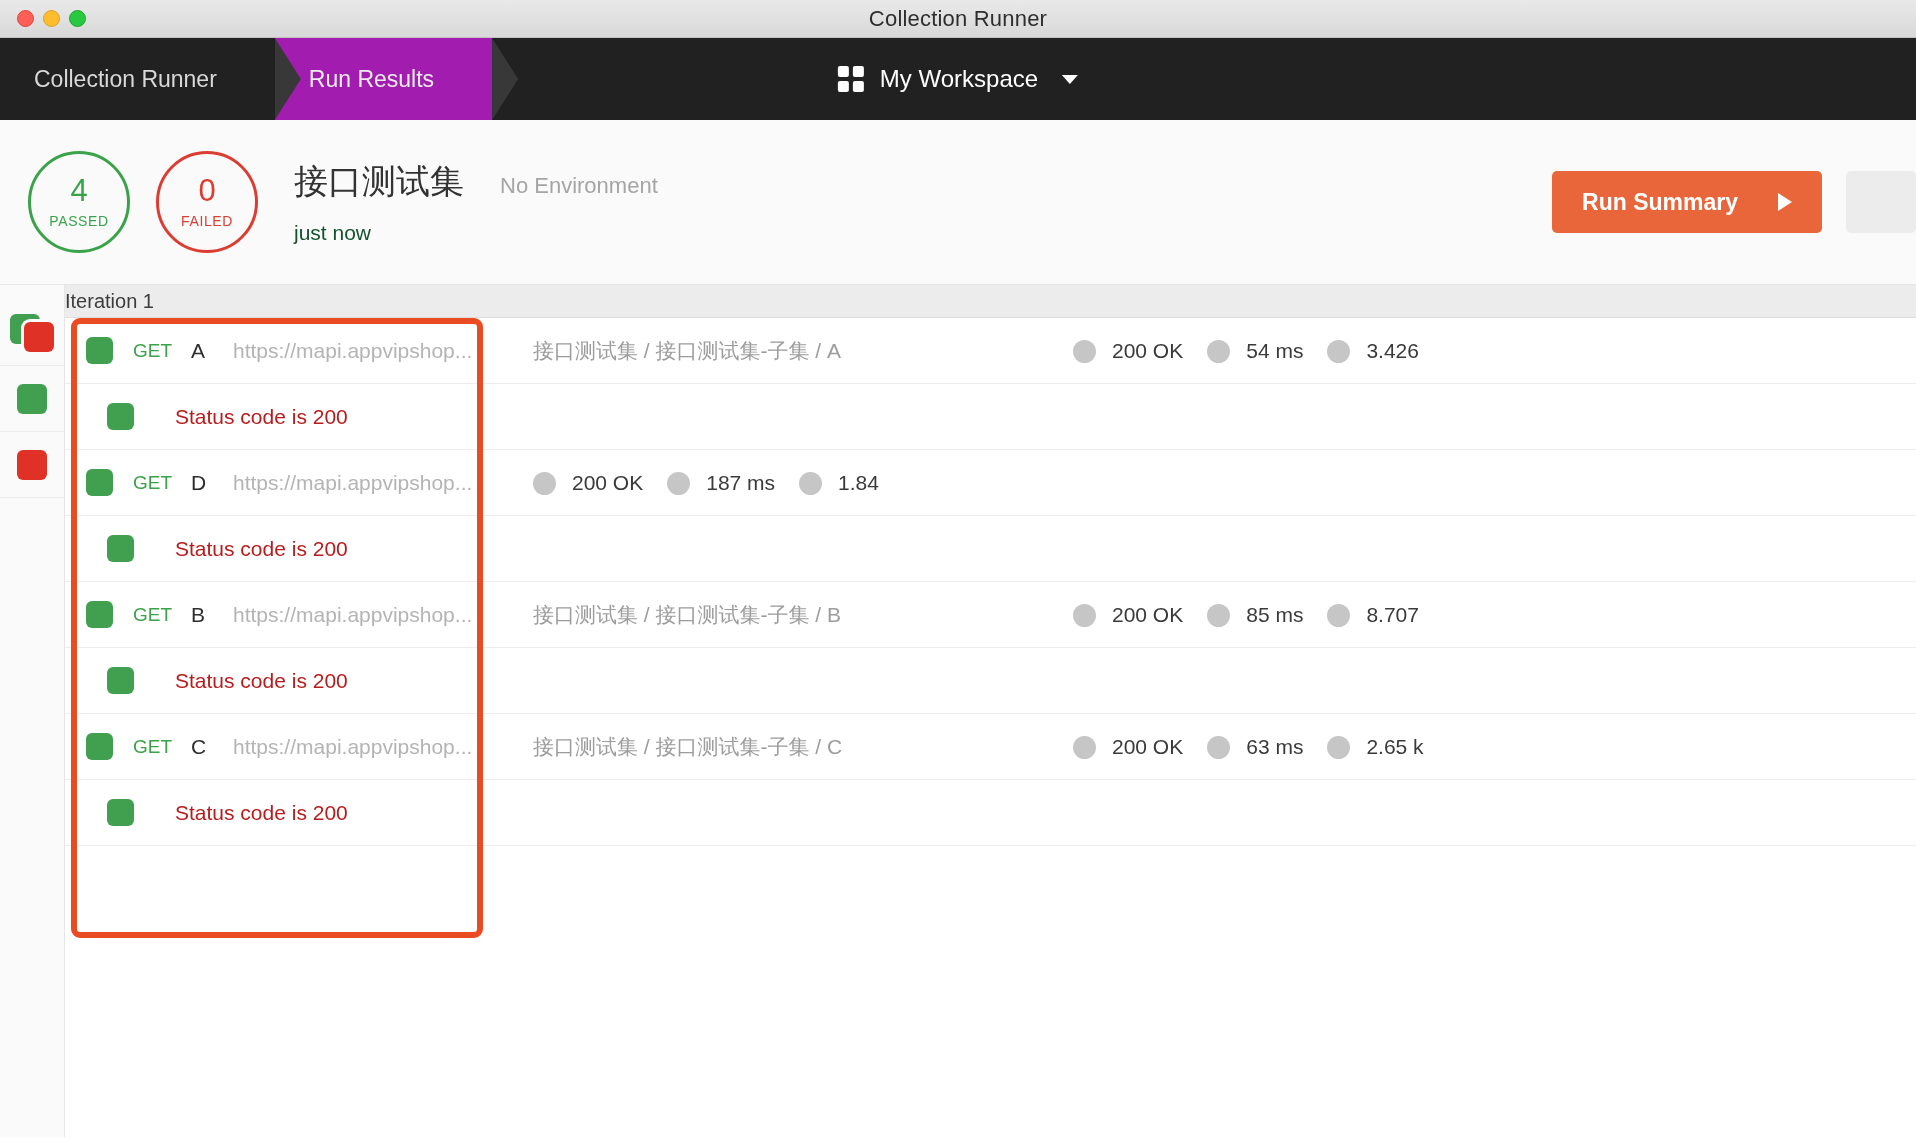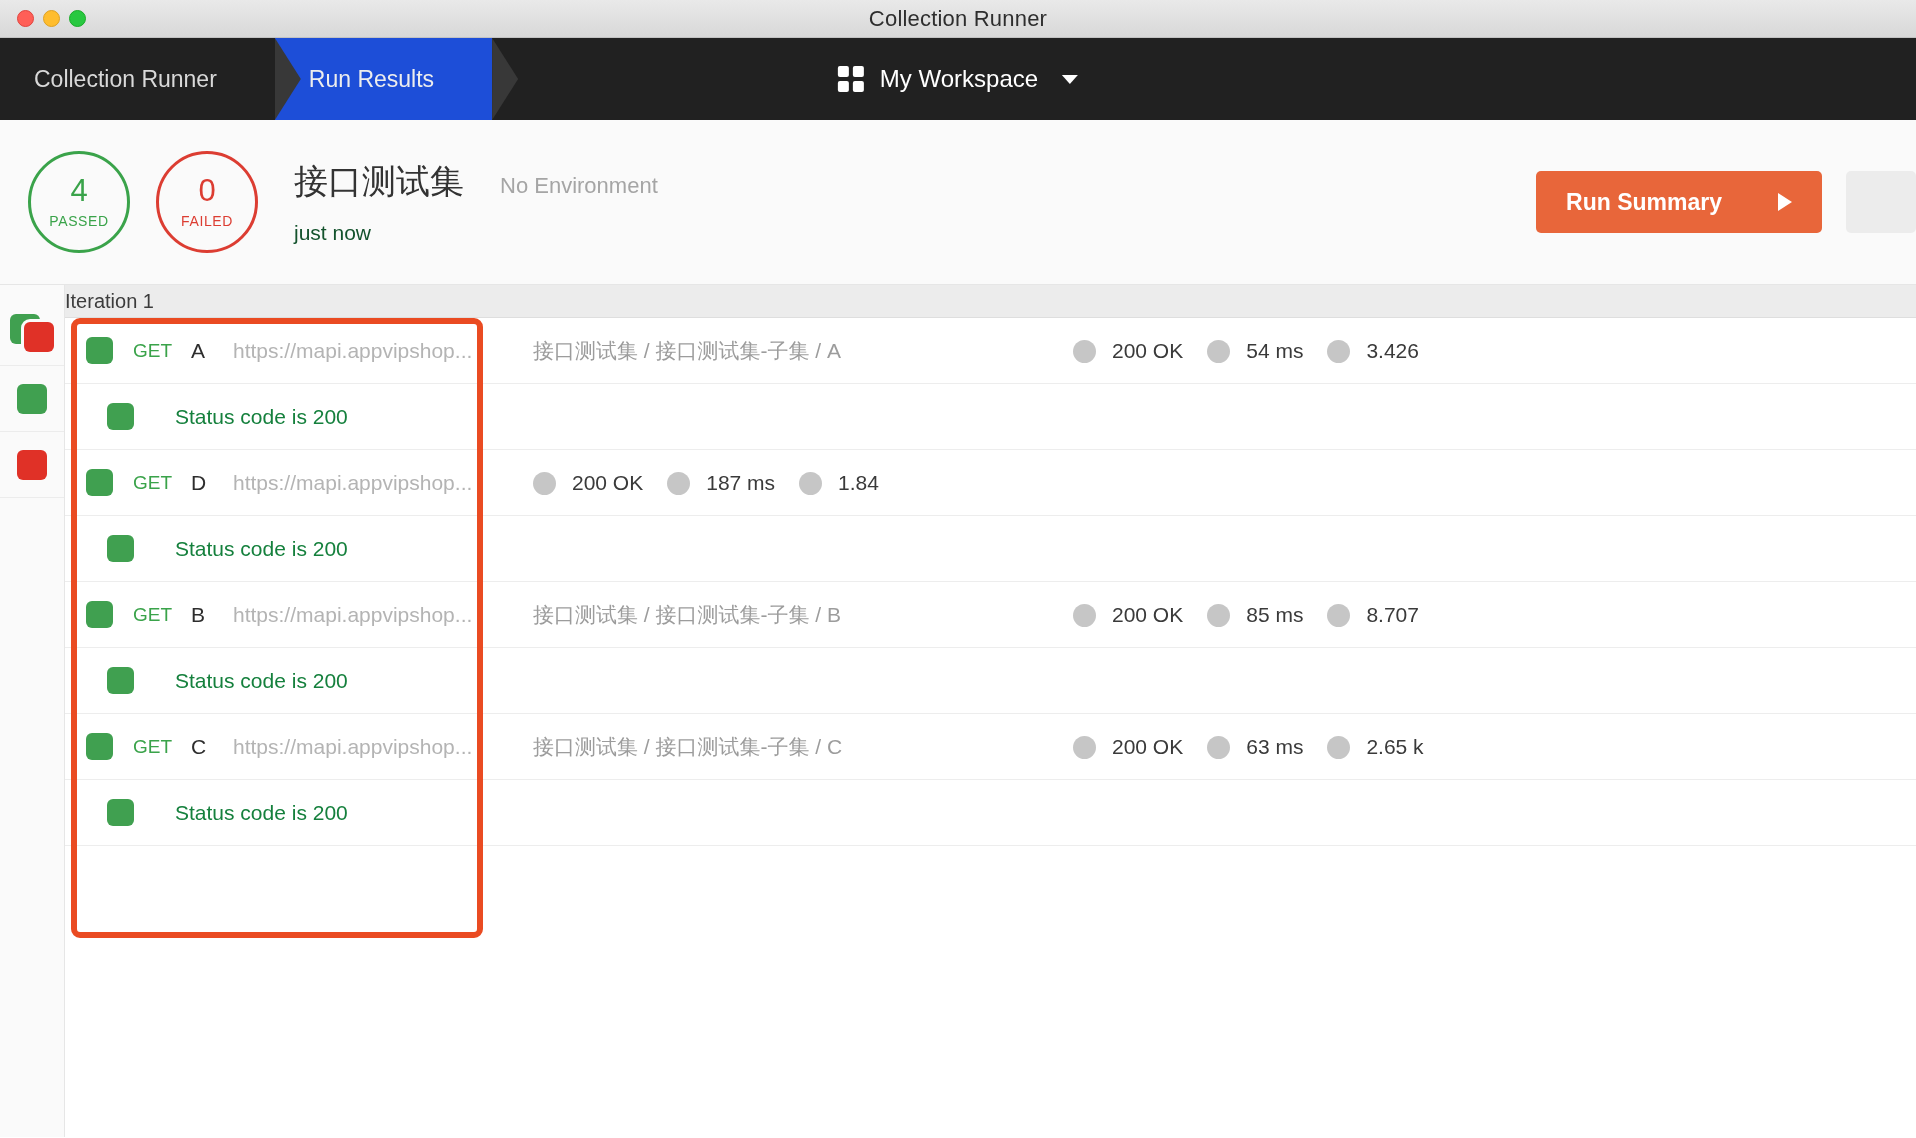--- a/index.html
+++ b/index.html
@@ -36,21 +36,21 @@
     display:flex; align-items:stretch;
   }
   .tab{
     position:relative;
     display:flex; align-items:center;
     padding:0 58px 0 34px;
     font-size:23px; color:#d6d6d6;
     white-space:nowrap;
   }
   .tab.inactive{ background:#212121; color:#d9d9d9; }
-  .tab.active{ background:#1d4ed8; color:#ededed; }
+  .tab.active{ background:#a21caf; color:#ededed; }
   
   .tab.inactive:after{
     content:""; position:absolute; right:-26px; top:0; bottom:0; width:26px;
     background:#383838;
     clip-path:polygon(0 0, 0 100%, 100% 50%);
     z-index:1;
   }
   .tab.active:after{
     content:""; position:absolute; right:-26px; top:0; bottom:0; width:26px;
     background:#383838;
@@ -102,21 +102,21 @@
   .coll-time{ font-size:21px; color:#14532d; margin-top:16px; }
 
   .summary-actions{
     position:absolute; right:0; top:0; bottom:0;
     display:flex; align-items:center; gap:24px; padding-right:0;
   }
   .btn-run-summary{
     background:#e8663a; color:#ffffff;
     border:none; border-radius:5px;
     height:62px; padding:4px 30px;
-    display:flex; align-items:center; gap:56px;
+    display:flex; align-items:center; gap:40px;
     font-size:23px; font-weight:bold;
     cursor:pointer;
   }
   .btn-run-summary .tri{
     width:0;height:0;
     border-top:9px solid transparent; border-bottom:9px solid transparent;
     border-left:14px solid #ffffff;
   }
   .btn-ghost{
     background:#ececec; border:none; border-radius:5px;
@@ -175,21 +175,21 @@
   .pill .txt{ color:#3a3a3a; font-size:21px; }
 
   .testrow{
     display:flex; align-items:center;
     height:66px;
     border-bottom:1px solid #ededed;
     font-size:21px;
   }
   .testrow .t-badge{ width:110px; flex:0 0 110px; display:flex; justify-content:center; }
   .testrow .t-badge .sq{ width:27px; height:27px; border-radius:6px; }
-  .testrow .t-label{ color:#15803d; }
+  .testrow .t-label{ color:#b91c1c; }
 
   
   .annot{
     position:absolute;
     border:6px solid #ea4b22;
     border-radius:9px;
     pointer-events:none;
     z-index:30;
   }
 </style>

